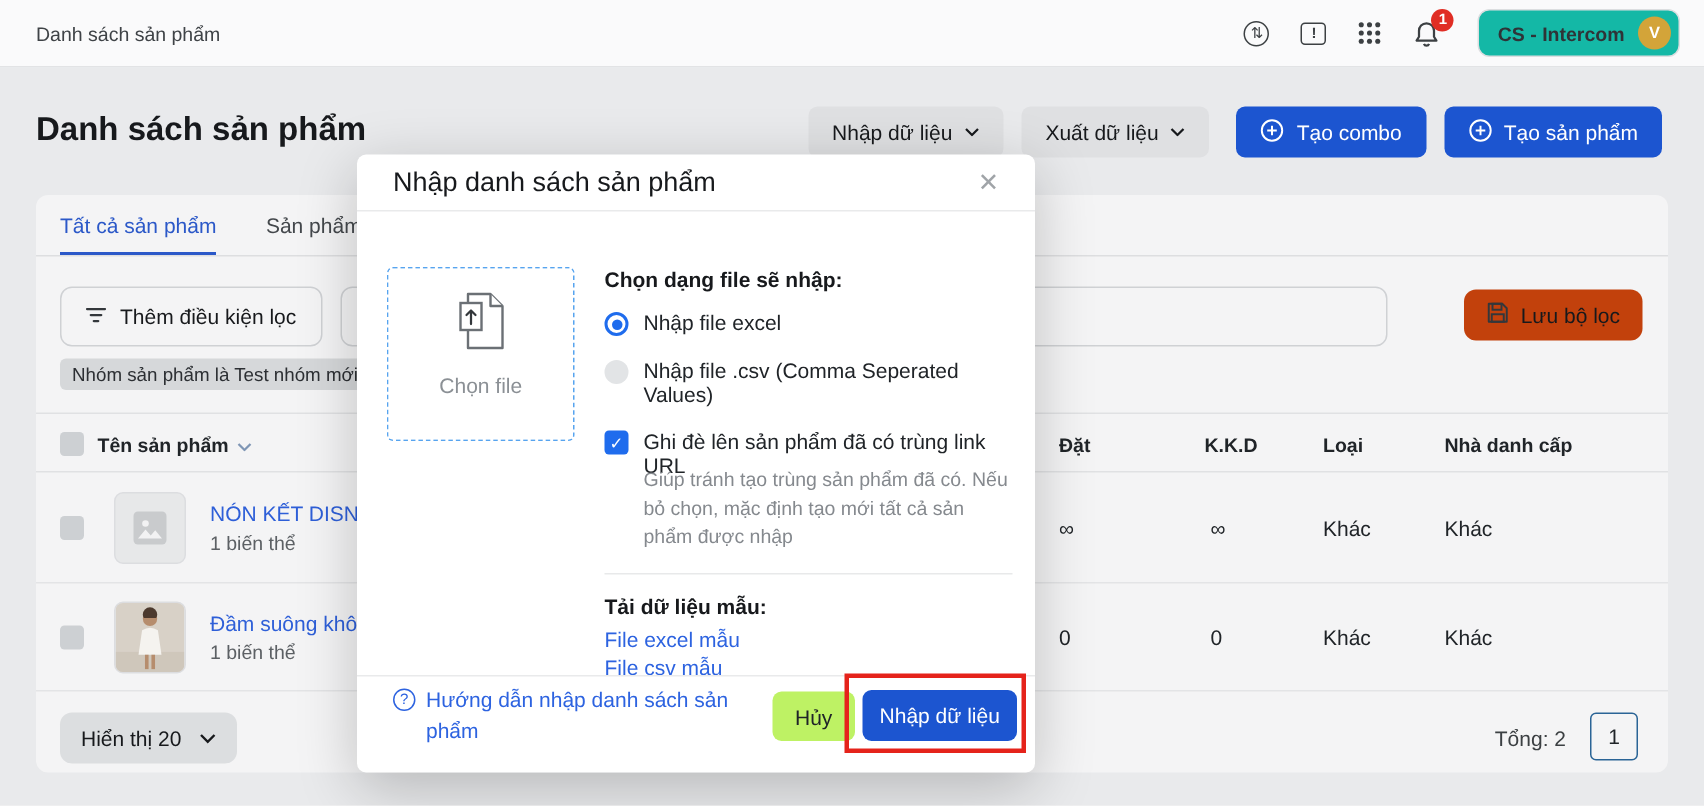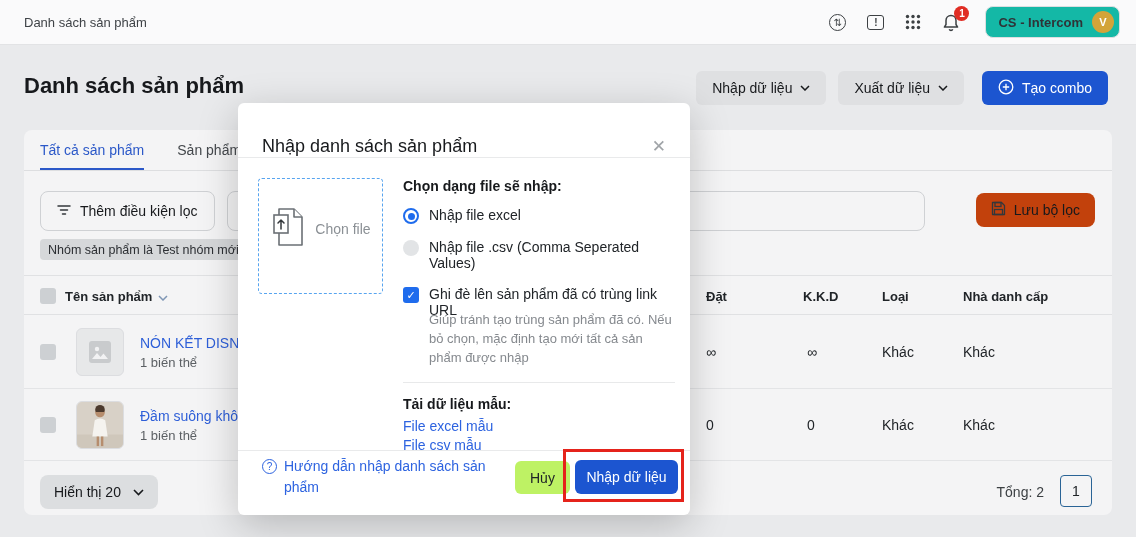--- a/index.html
+++ b/index.html
@@ -86,25 +86,25 @@
   .pagesize-btn { position:absolute; left:16px; top:345px; height:34px; background:#dcdee0;
     border-radius:8px; display:flex; align-items:center; gap:12px; padding:0 14px;
     font-size:14px; color:#17191c; cursor:pointer; }
   .total { position:absolute; right:68px; top:354px; font-size:14px; color:#3c4043; }
   .page-box { position:absolute; right:20px; top:345px; width:32px; height:32px;
     border:1px solid #2a6496; border-radius:4px; background:#f4f4f5;
     display:flex; align-items:center; justify-content:center; font-size:14px; cursor:pointer; }
   
   .modal { position:absolute; left:238px; top:103px; width:452px; height:412px;
     background:#fff; border-radius:6px; box-shadow:0 10px 40px rgba(0,0,0,.22); z-index:10; }
-  .modal-header { height:55px; border-bottom:1px solid #e9eaeb; display:flex; align-items:flex-end;
+  .modal-header { height:38px; border-bottom:1px solid #e9eaeb; display:flex; align-items:center;
     padding:0 24px; font-size:18px; color:#17191c; }
   .modal-close { margin-left:auto; color:#a0a4a8; font-size:17px; cursor:pointer; }
   .upload-box { position:absolute; left:20px; top:75px; width:125px; height:116px;
-    border:1.5px dashed #57a4ef; border-radius:4px; display:flex; flex-direction:row;
+    border:1.5px dashed #57a4ef; border-radius:4px; display:flex; flex-direction:column;
     align-items:center; justify-content:center; gap:9px; padding-bottom:14px; cursor:pointer; }
   .upload-label { font-size:14px; color:#8b9095; }
   .form-col { position:absolute; left:165px; top:75px; width:272px; }
   .form-label { font-size:14px; font-weight:bold; color:#17191c; margin-bottom:13px; }
   .opt-row { display:flex; align-items:flex-start; gap:10px; margin-bottom:15px;
     font-size:14px; color:#202428; cursor:pointer; }
   .radio-on { width:16px; height:16px; border:2px solid #1f6ced; border-radius:50%;
     display:flex; align-items:center; justify-content:center; flex:none; margin-top:1px; }
   .radio-on i { width:7px; height:7px; background:#1f6ced; border-radius:50%; }
   .radio-off { width:16px; height:16px; background:#e2e4e6; border-radius:50%; flex:none; margin-top:1px; }
@@ -188,20 +188,27 @@
         </svg>
       </span>
   </div>
   <div class="btn btn-blue mlg">
     <span><svg width="16" height="16" viewBox="0 0 16 16">
           <circle cx="8" cy="8" r="6.8" fill="none" stroke="#fff" stroke-width="1.3"></circle>
           <path d="M8 4.8v6.4M4.8 8h6.4" stroke="#fff" stroke-width="1.3"></path>
         </svg></span>
     <span>Tạo combo</span>
   </div>
+  <div class="btn btn-blue">
+    <span><svg width="16" height="16" viewBox="0 0 16 16">
+          <circle cx="8" cy="8" r="6.8" fill="none" stroke="#fff" stroke-width="1.3"></circle>
+          <path d="M8 4.8v6.4M4.8 8h6.4" stroke="#fff" stroke-width="1.3"></path>
+        </svg></span>
+    <span>Tạo sản phẩm</span>
+  </div>
 </div>
 
 <div class="card">
   <div class="tabs">
     <div class="tab active">
         <span>Tất cả sản phẩm</span>
       </div>
     <div class="tab">
         <span>Sản phẩm hiể</span>
       </div>

